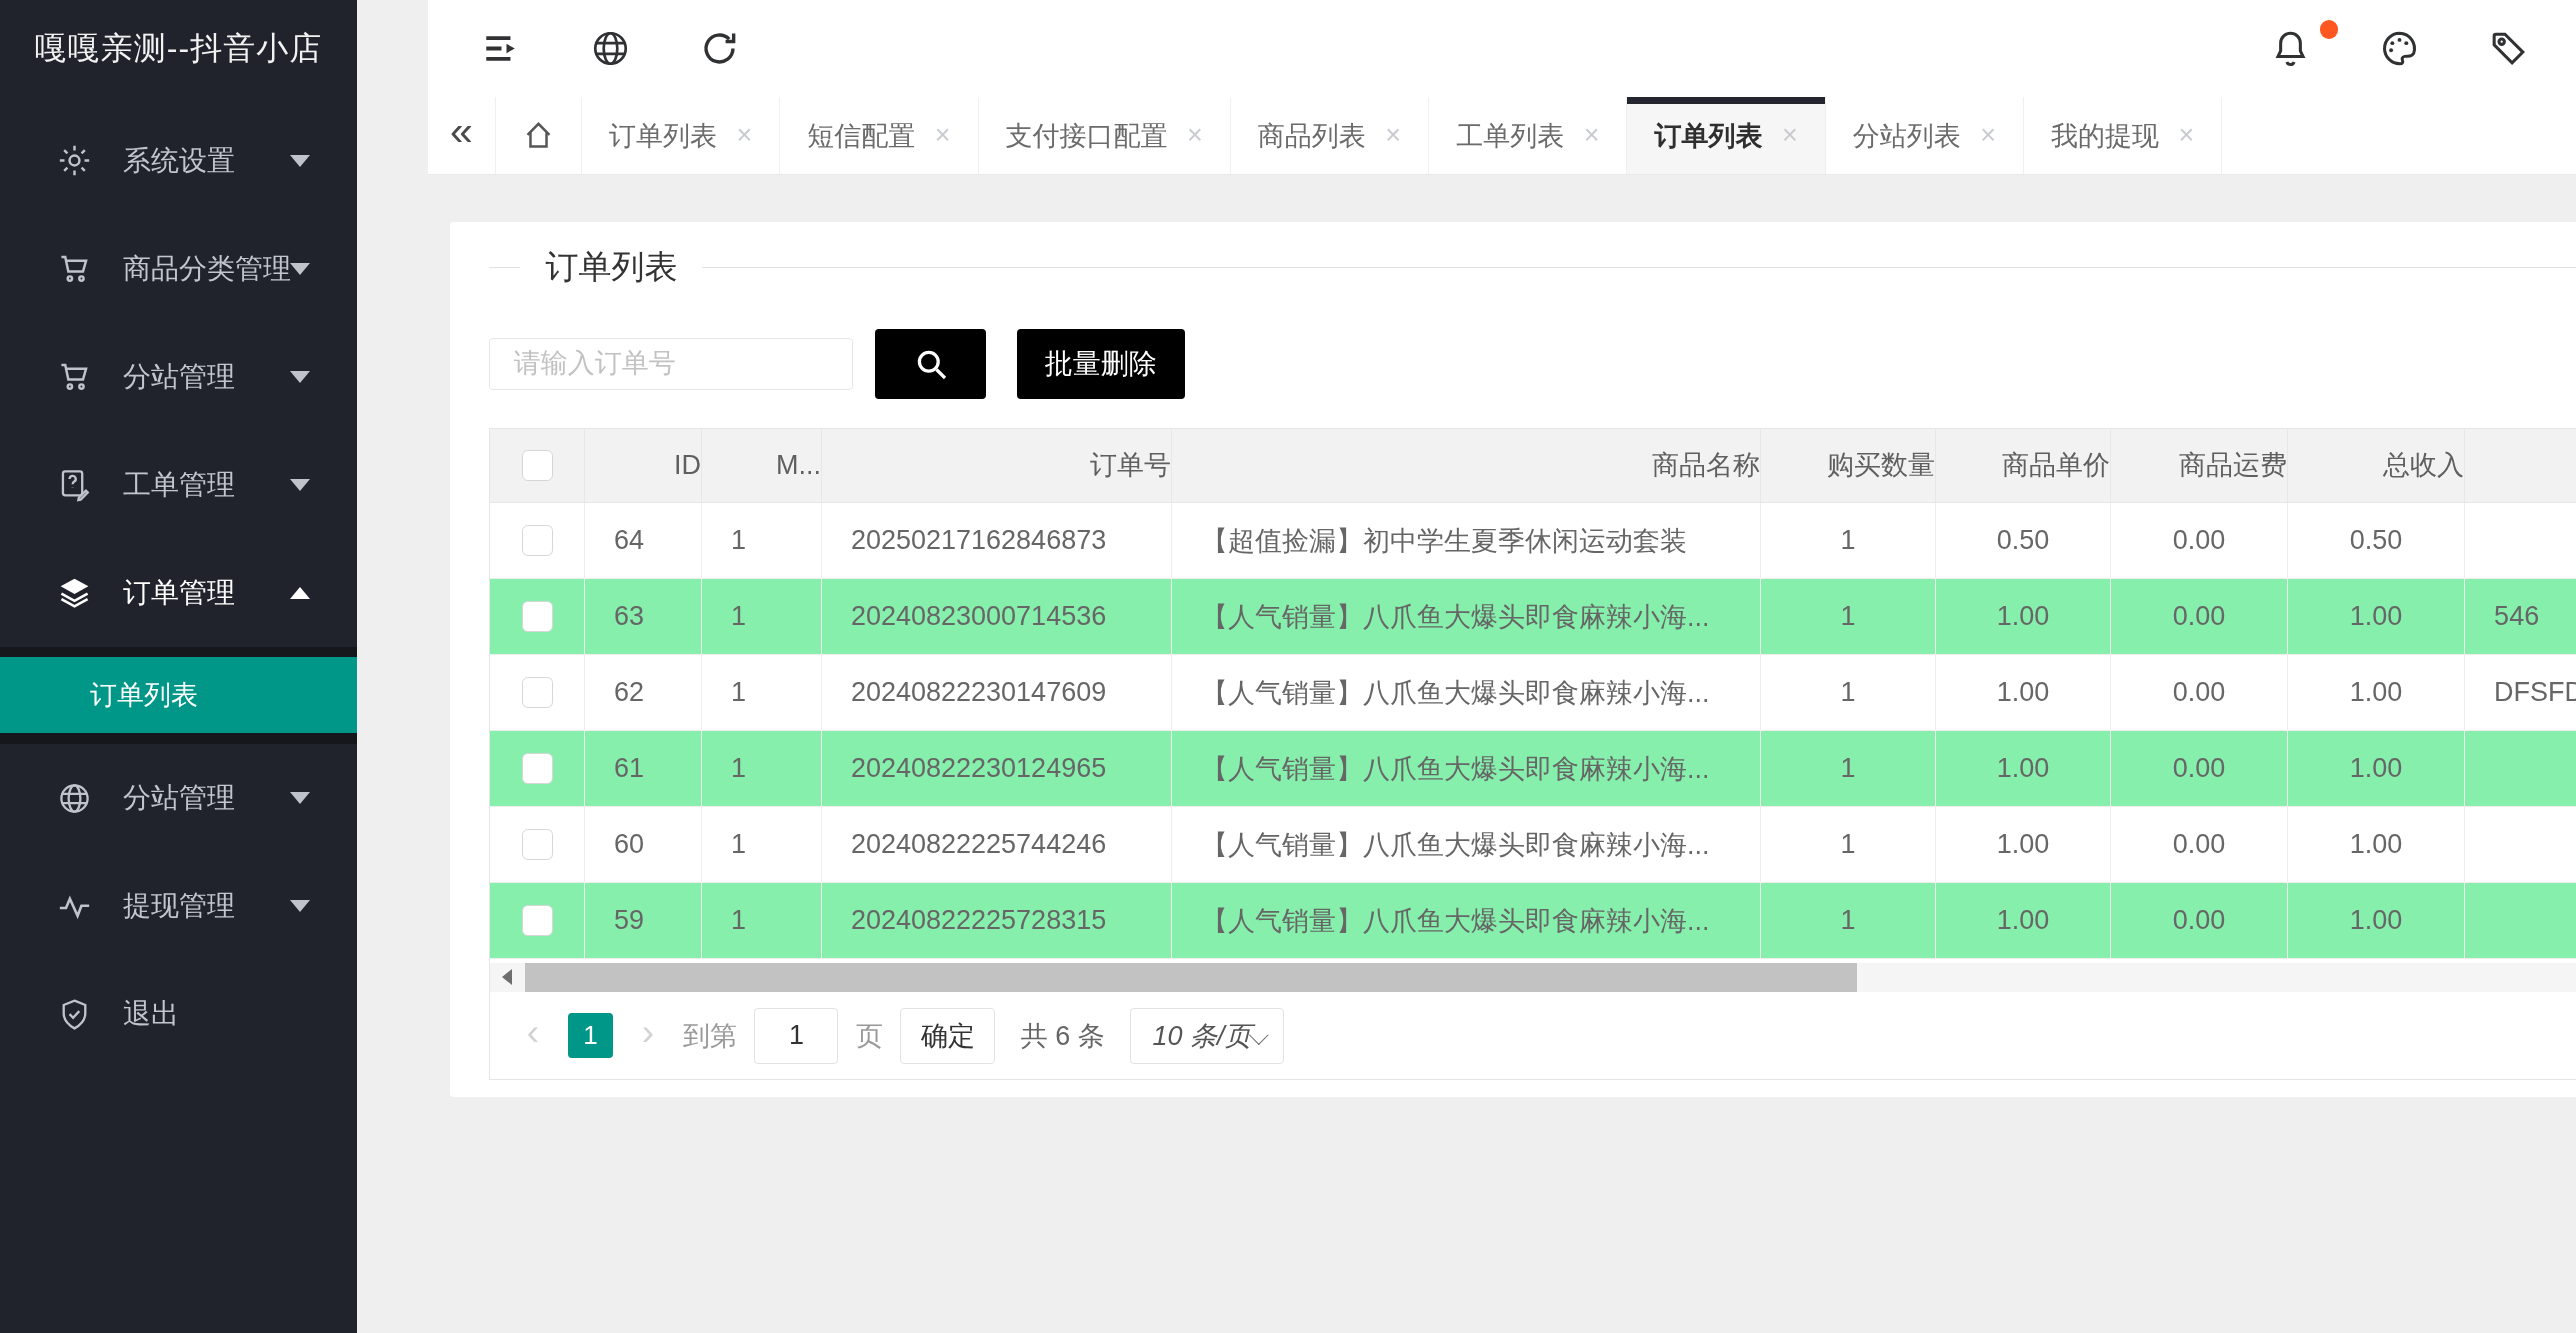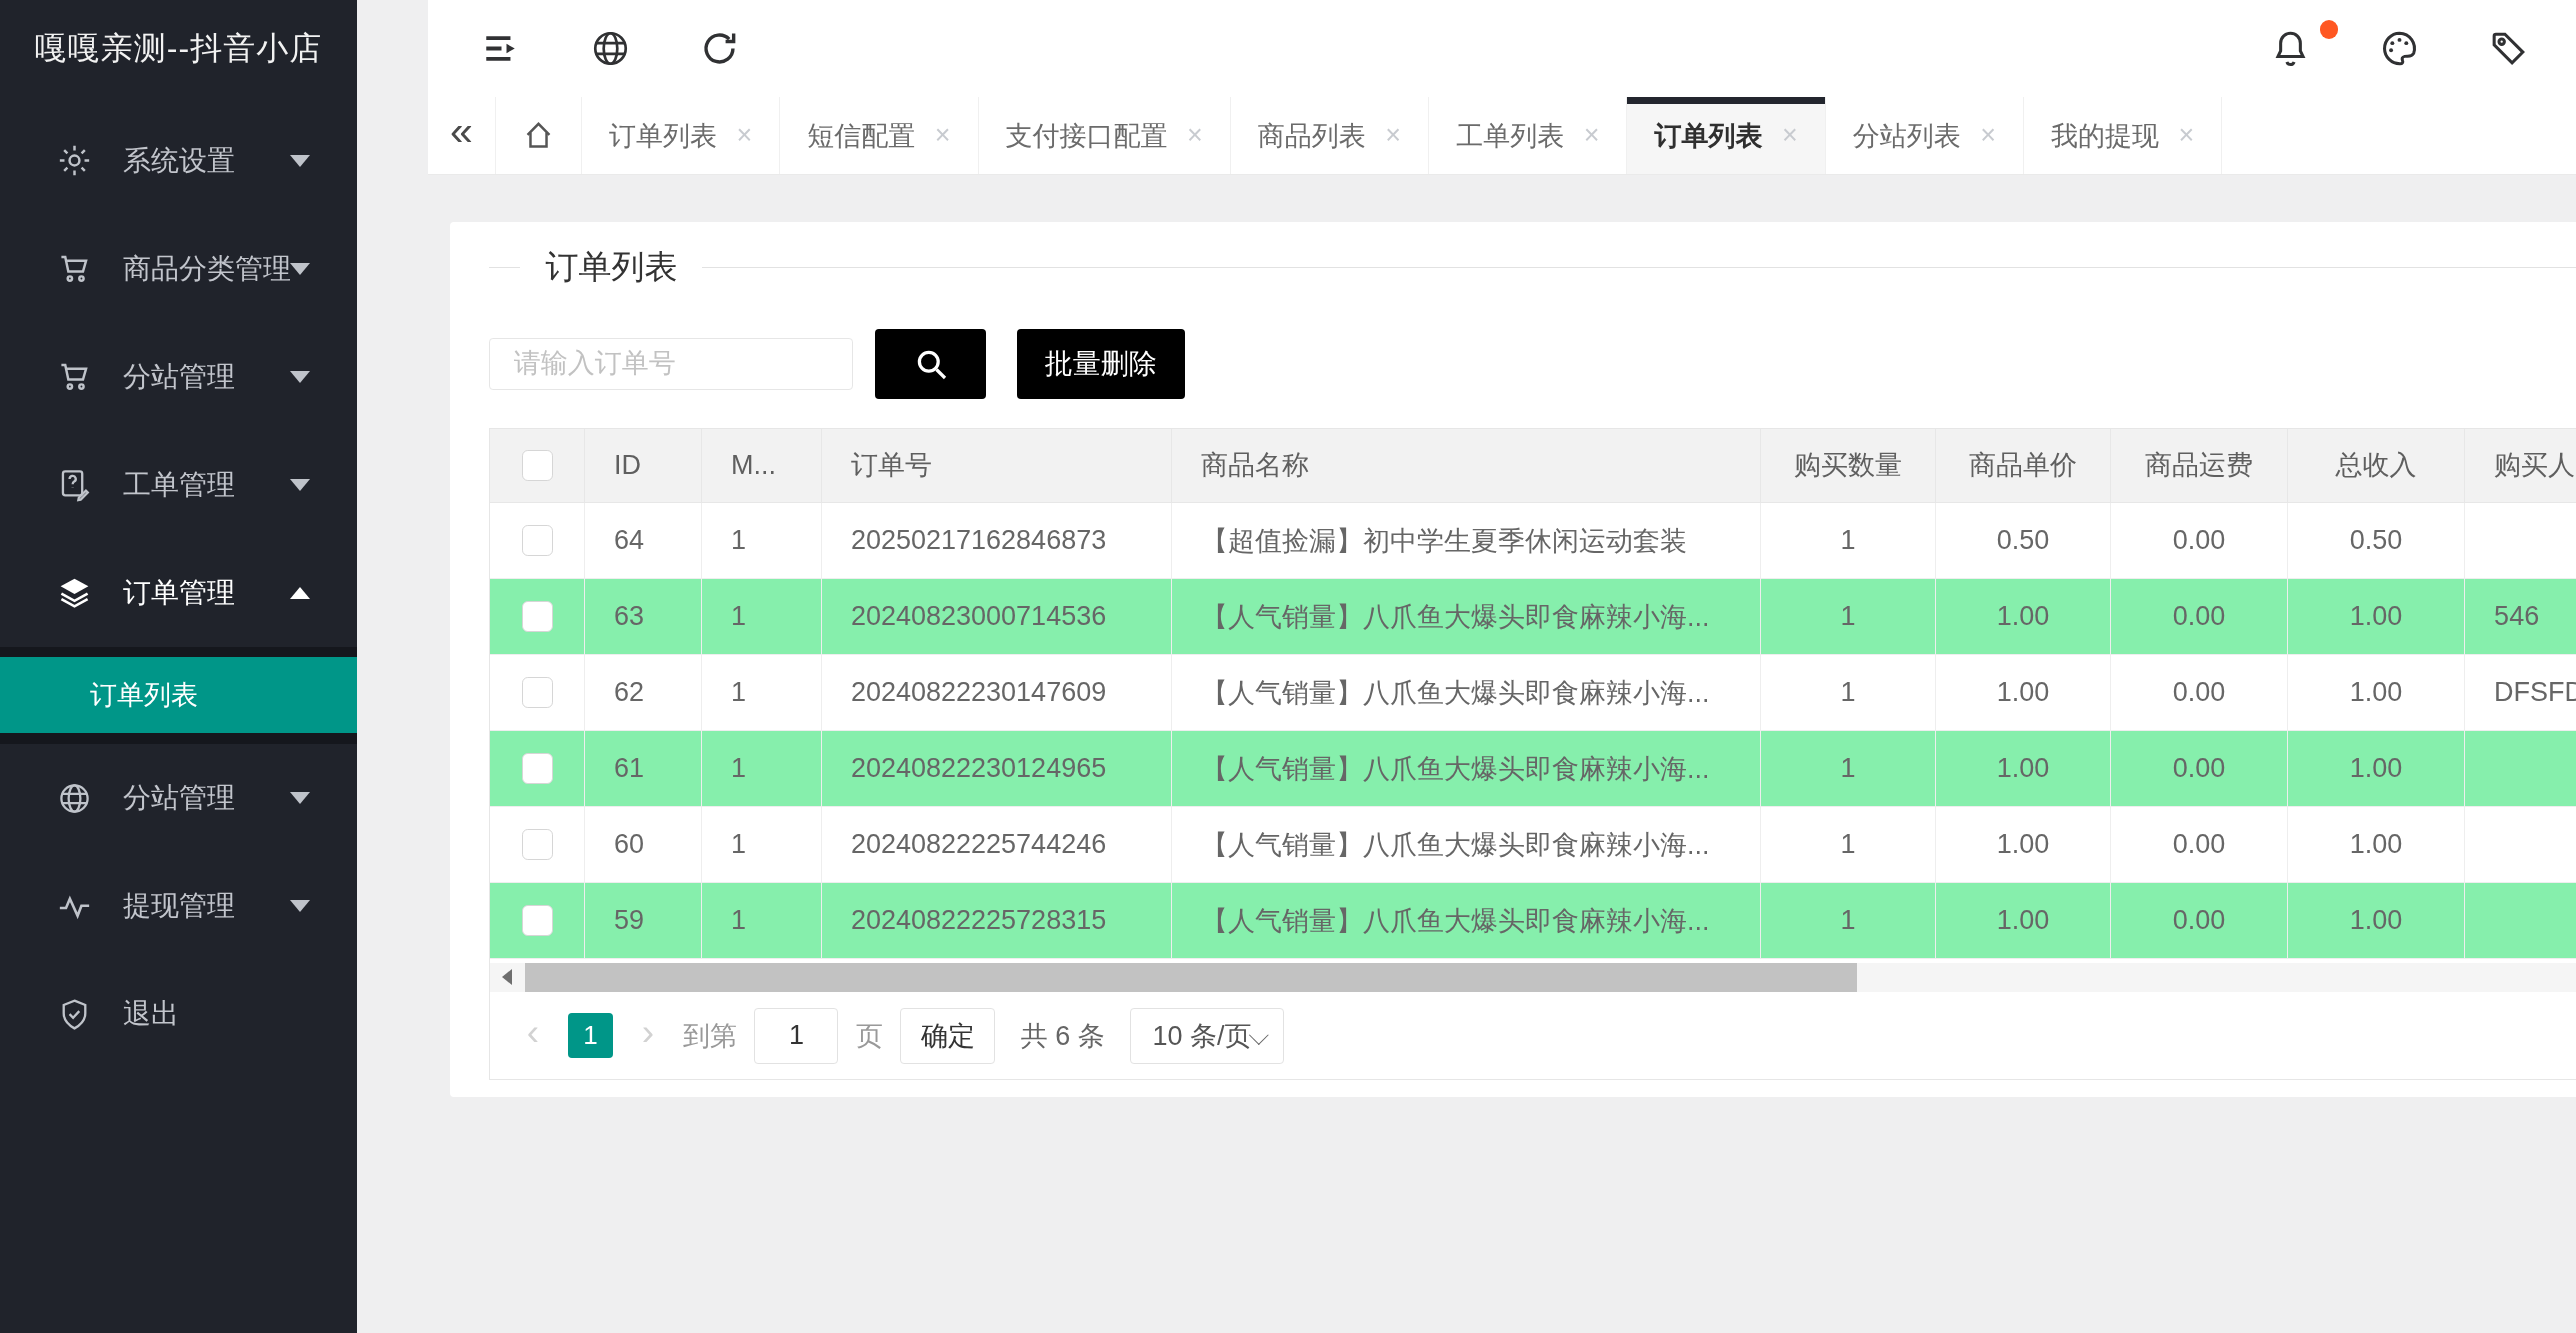--- a/index.html
+++ b/index.html
@@ -57,21 +57,21 @@
   .toolbar { margin-top:29px; display:flex; align-items:center; }
   .search-input { width:364px; height:52px; border:1px solid #E6E6E6; border-radius:3.9px; padding:0 23.4px; font-size:27px; color:#333; outline:none; font-family:inherit; }
   .search-input::placeholder { color:#C2C2C2; }
   .btn-teal { height:70px; background:#000000; color:#FFFFFF; border:none; border-radius:3.9px; cursor:pointer; font-family:inherit; }
   .btn-search { width:111px; margin-left:21.4px; display:flex; align-items:center; justify-content:center; }
   .btn-search svg { width:41px; height:41px; }
   .btn-delete { width:168px; margin-left:31px; font-size:28px; }
 
   .table-box { position:relative; margin-top:29px; border:1px solid #E6E6E6; width:2106px; overflow:hidden; }
   table.grid { border-collapse:collapse; table-layout:fixed; width:3271px; background:#FFFFFF; }
-  table.grid th { height:74px; background:#F2F2F2; font-weight:normal; font-size:27px; color:#5F5F5F; border-right:1px solid #E7E7E7; border-bottom:1px solid #E7E7E7; }
+  table.grid th { height:74px; background:#F2F2F2; font-weight:normal; font-size:27px; color:#5F5F5F; border-right:1px solid #E7E7E7; border-bottom:1px solid #E7E7E7;text-align:right; }
   table.grid td { height:76px; font-size:27px; color:#666; border-right:1px solid #EEEEEE; border-bottom:1px solid #EEEEEE; white-space:nowrap; overflow:hidden; }
   table.grid tr.r-even td { background:#86efac; }
   .al { text-align:left; padding-left:29px; }
   .ac { text-align:center; }
   .cb { width:31px; height:31px; border:1.9px solid #D6D6D6; border-radius:5.8px; background:#FFFFFF; margin:0 auto; cursor:pointer; }
   td.c-qty { color:#1E9FFF; }
   td.c-price, td.c-ship { color:#FF5722; }
   td.c-income { color:#FF0000; }
 
   .hscroll { position:relative; height:29px; margin-top:3.9px; background:#F5F5F5; }
@@ -79,21 +79,21 @@
   .hs-arrow .tri { width:0; height:0; border-top:8.8px solid transparent; border-bottom:8.8px solid transparent; border-right:10.7px solid #6E6E6E; }
   .hs-thumb { position:absolute; left:35px; top:0; width:1332px; height:29px; background:#C2C2C2; cursor:pointer; }
 
   .pager { display:flex; align-items:center; padding:15.6px 0 15.6px 25px; gap:17.5px; background:#FFFFFF; }
   .pg-arrow { width:35px; text-align:center; font-size:37px; color:#D2D2D2; cursor:pointer; line-height:1; padding-bottom:5.8px; }
   .pg-current { width:45px; height:45px; background:#009688; color:#FFF; border-radius:3.9px; display:flex; align-items:center; justify-content:center; font-size:26px; cursor:pointer; }
   .pg-text { font-size:27px; color:#999; }
   .pg-total { font-size:27px; color:#666; margin:0 7.8px; }
   .pg-input { width:84px; height:56px; border:1px solid #E2E2E2; border-radius:3.9px; text-align:center; font-size:27px; color:#333; outline:none; font-family:inherit; }
   .pg-confirm { width:95px; height:56px; background:#FFF; border:1px solid #E2E2E2; border-radius:3.9px; font-size:27px; color:#333; cursor:pointer; font-family:inherit; }
-  .pg-select { position:relative; width:154px; height:56px; border:1px solid #E2E2E2; border-radius:3.9px; display:flex; align-items:center; cursor:pointer; background:#FFF; }
+  .pg-select { position:relative; width:154px; height:56px; border:1px solid #E2E2E2; border-radius:3.9px; display:flex; align-items:center; cursor:pointer; background:#FFF;font-style:italic; }
   .pg-select .sel-label { padding-left:21.4px; font-size:27px; color:#555; }
   .pg-select .sel-caret { position:absolute; right:17.5px; top:19.5px; width:13.6px; height:13.6px; border-right:1.9px solid #666; border-bottom:1.9px solid #666; transform:rotate(45deg); }
 
   .hidden-defs { position:absolute; width:0; height:0; overflow:hidden; }
 </style>
 </head>
 <body>
 
 <svg class="hidden-defs" xmlns="http://www.w3.org/2000/svg">
   <symbol id="i-gear" viewBox="0 0 24 24">

